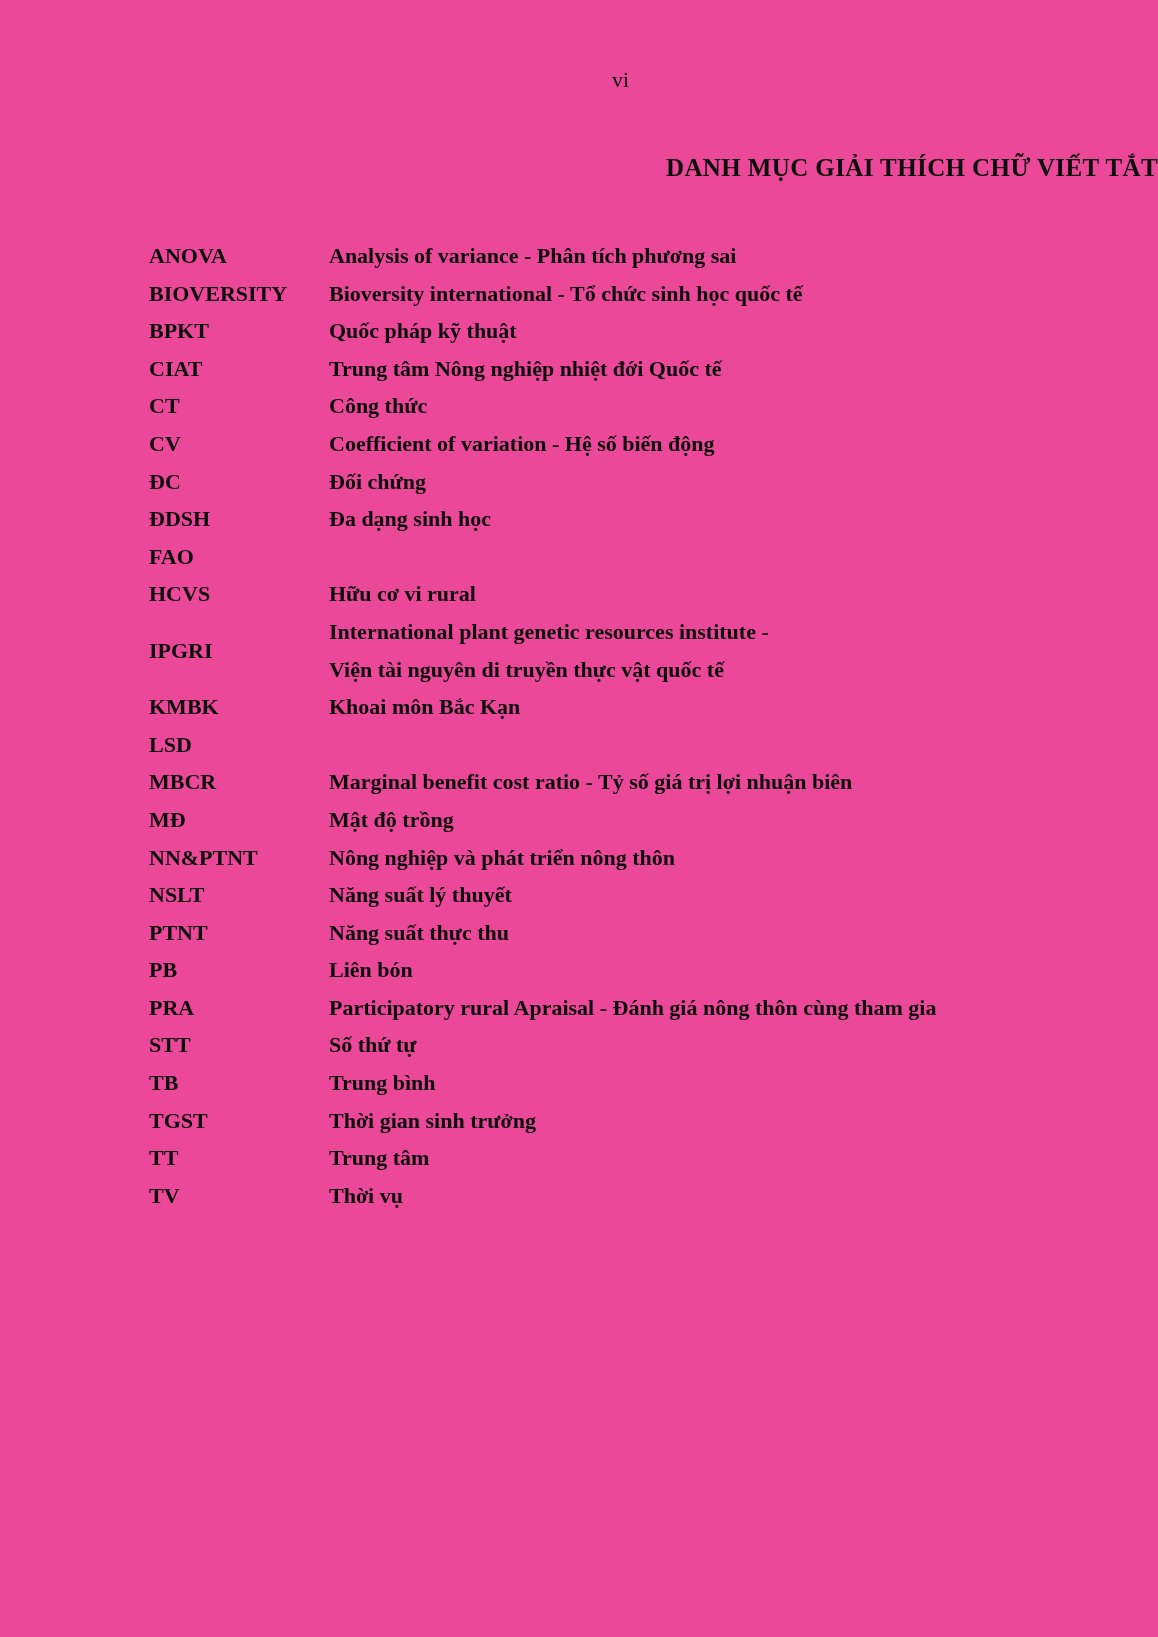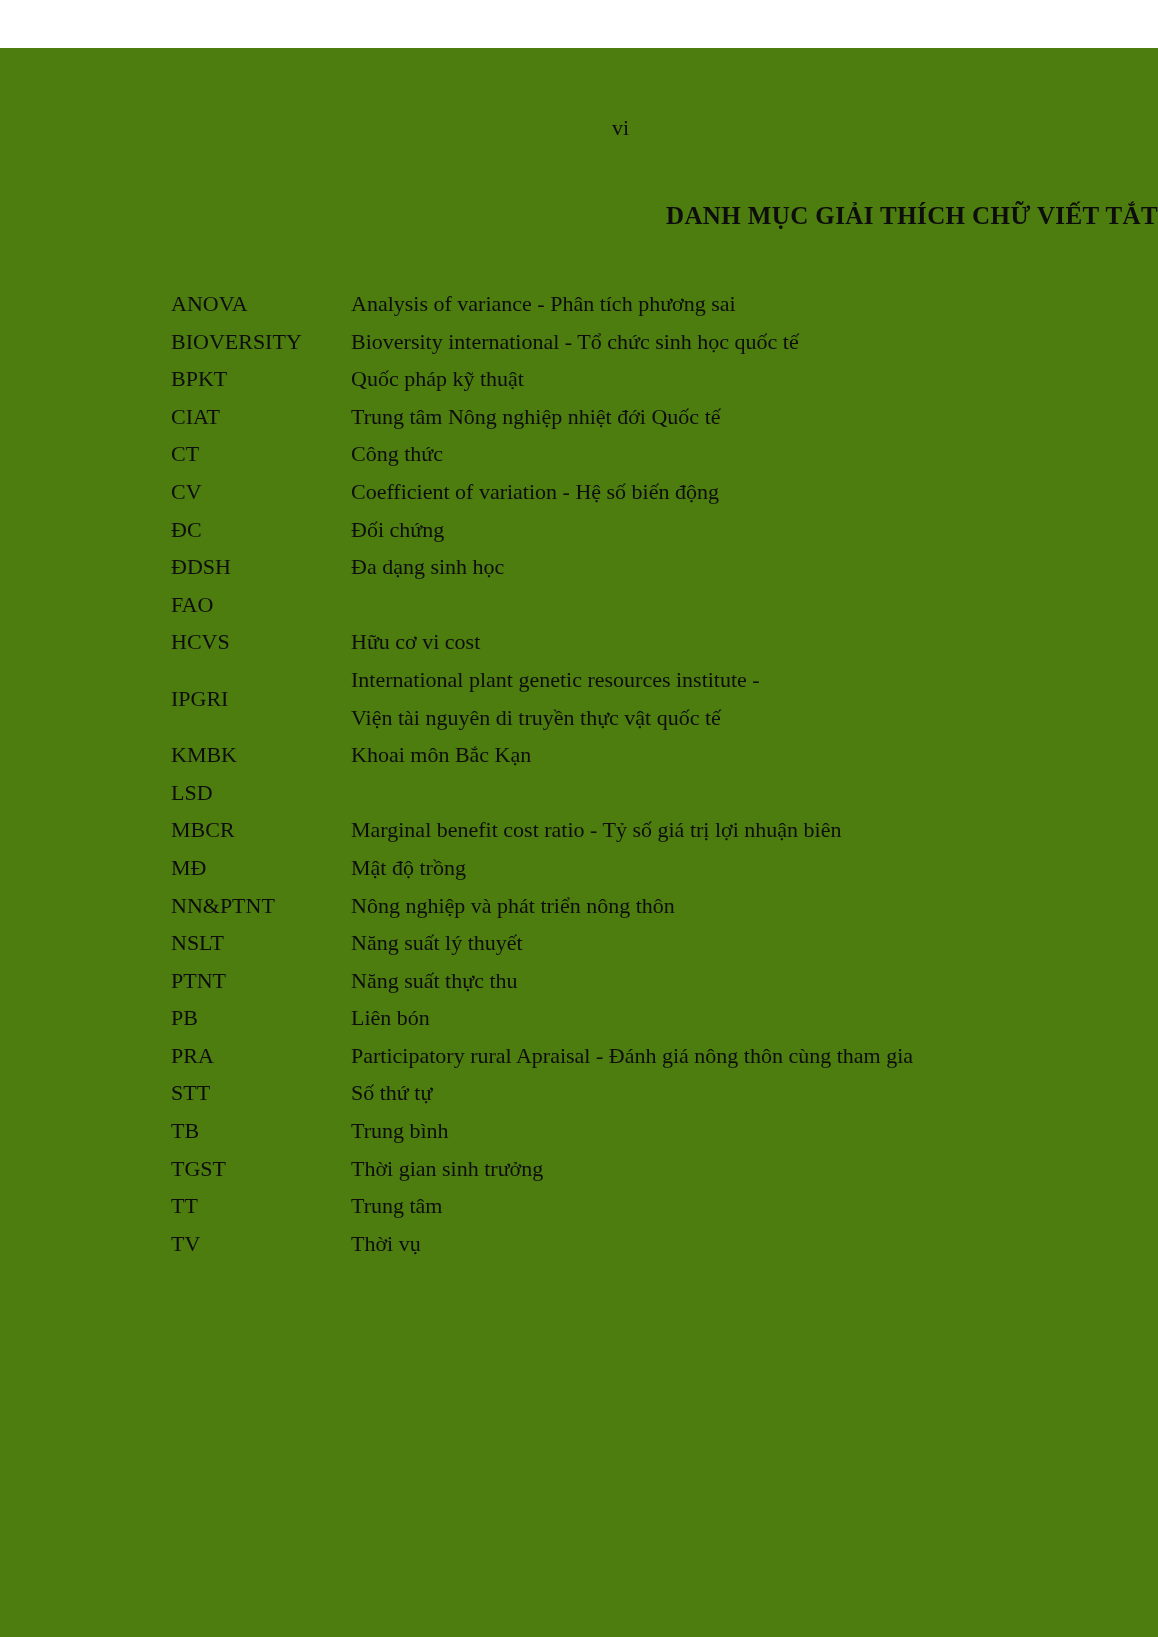--- a/index.html
+++ b/index.html
@@ -10,22 +10,21 @@
     width: 1158px;
     height: 1637px;
     position: relative;
     font-family: "Liberation Serif", "DejaVu Serif", serif;
     color: #0d0d0d;
     overflow: hidden;
   }
   .page {
     position: absolute;
     inset: 0;
-    background: #4d7c0f;
-    margin-top: 48px;
+    background: #ec4899;
   }
   .page-number {
     position: absolute;
     top: 66px;
     left: 612px;
     font-size: 22px;
     line-height: 28px;
   }
   .doc-title {
     position: absolute;
@@ -34,22 +33,23 @@
     width: 100%;
     text-align: right;
     font-size: 25px;
     font-weight: bold;
     letter-spacing: 0.4px;
     line-height: 34px;
   }
   .abbr-list {
     position: absolute;
     top: 237px;
-    left: 171px;
+    left: 149px;
     width: 940px;
+    font-weight: bold;
   }
   .row {
     display: grid;
     grid-template-columns: 180px 1fr;
     align-items: center;
   }
   .abbr, .line {
     font-size: 22px;
     line-height: 37.6px;
     white-space: nowrap;
@@ -120,21 +120,21 @@
         </div>
   </div>
 
   <div class="row">
     <div class="abbr">FAO</div>
   </div>
 
   <div class="row">
     <div class="abbr">HCVS</div>
     <div class="defs">
-          <div class="line">Hữu cơ vi cost</div>
+          <div class="line">Hữu cơ vi rural</div>
         </div>
   </div>
 
   <div class="row">
     <div class="abbr">IPGRI</div>
     <div class="defs">
           <div class="line">International plant genetic resources institute -</div>
           <div class="line">Viện tài nguyên di truyền thực vật quốc tế</div>
         </div>
   </div>

